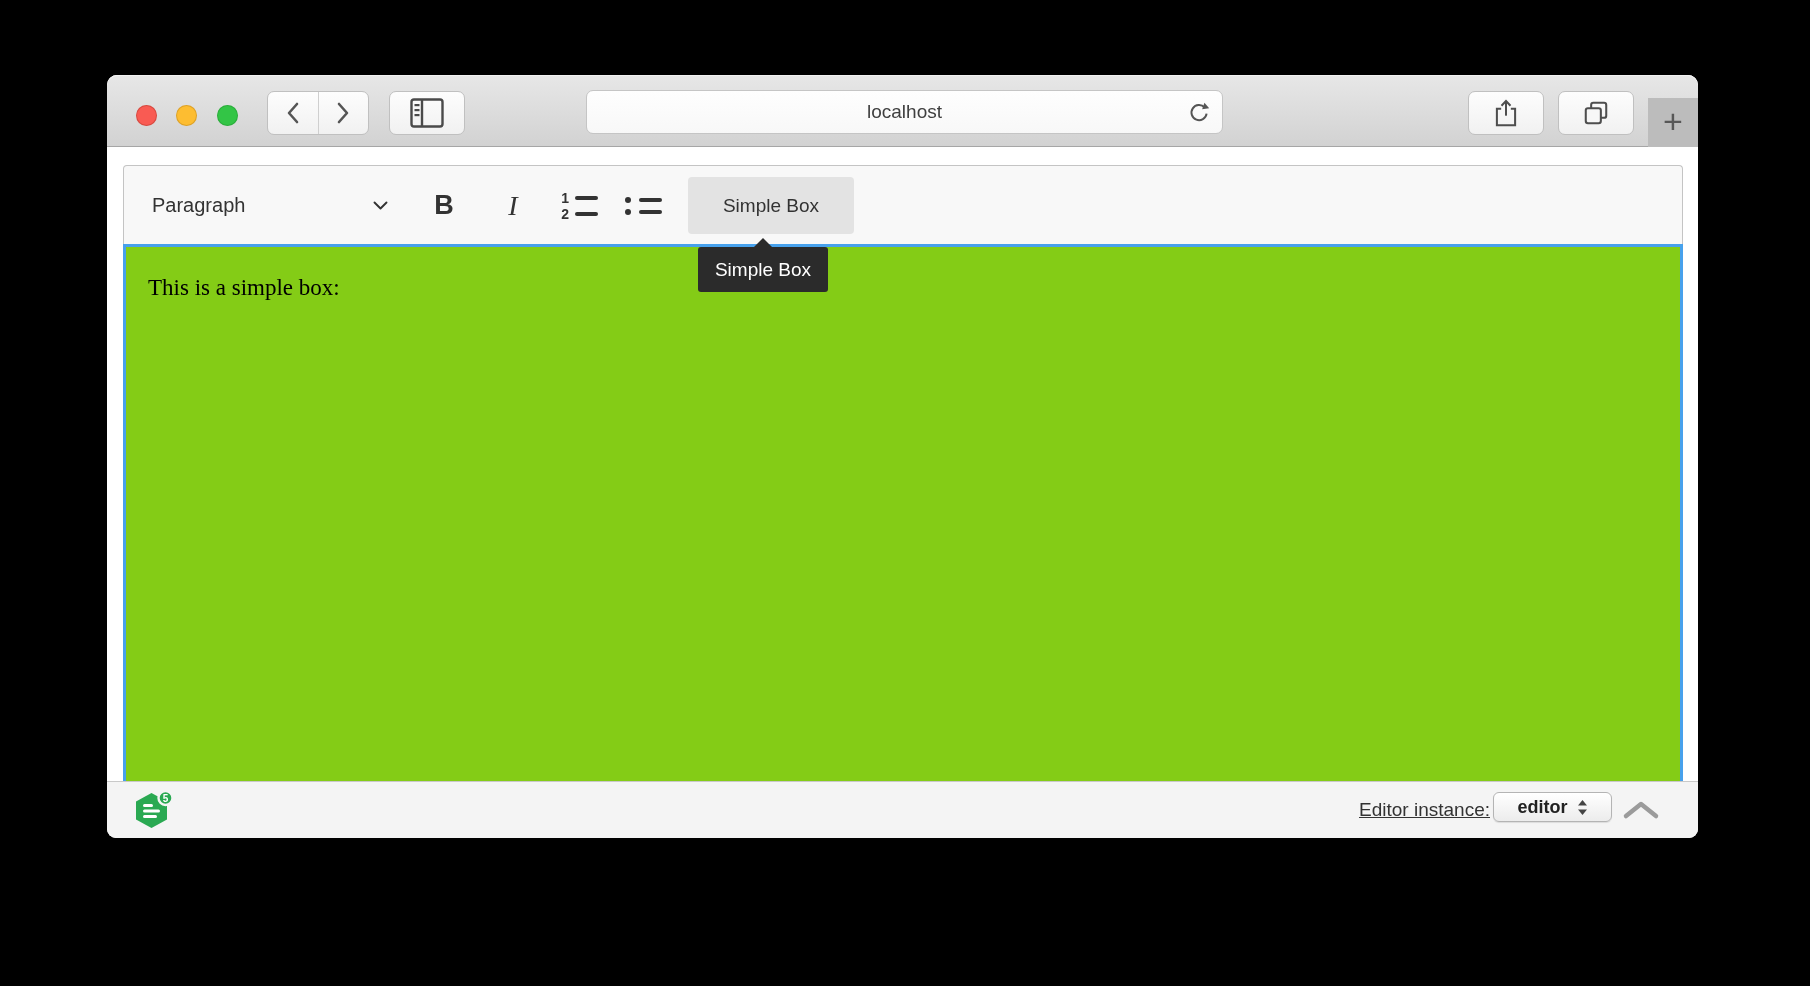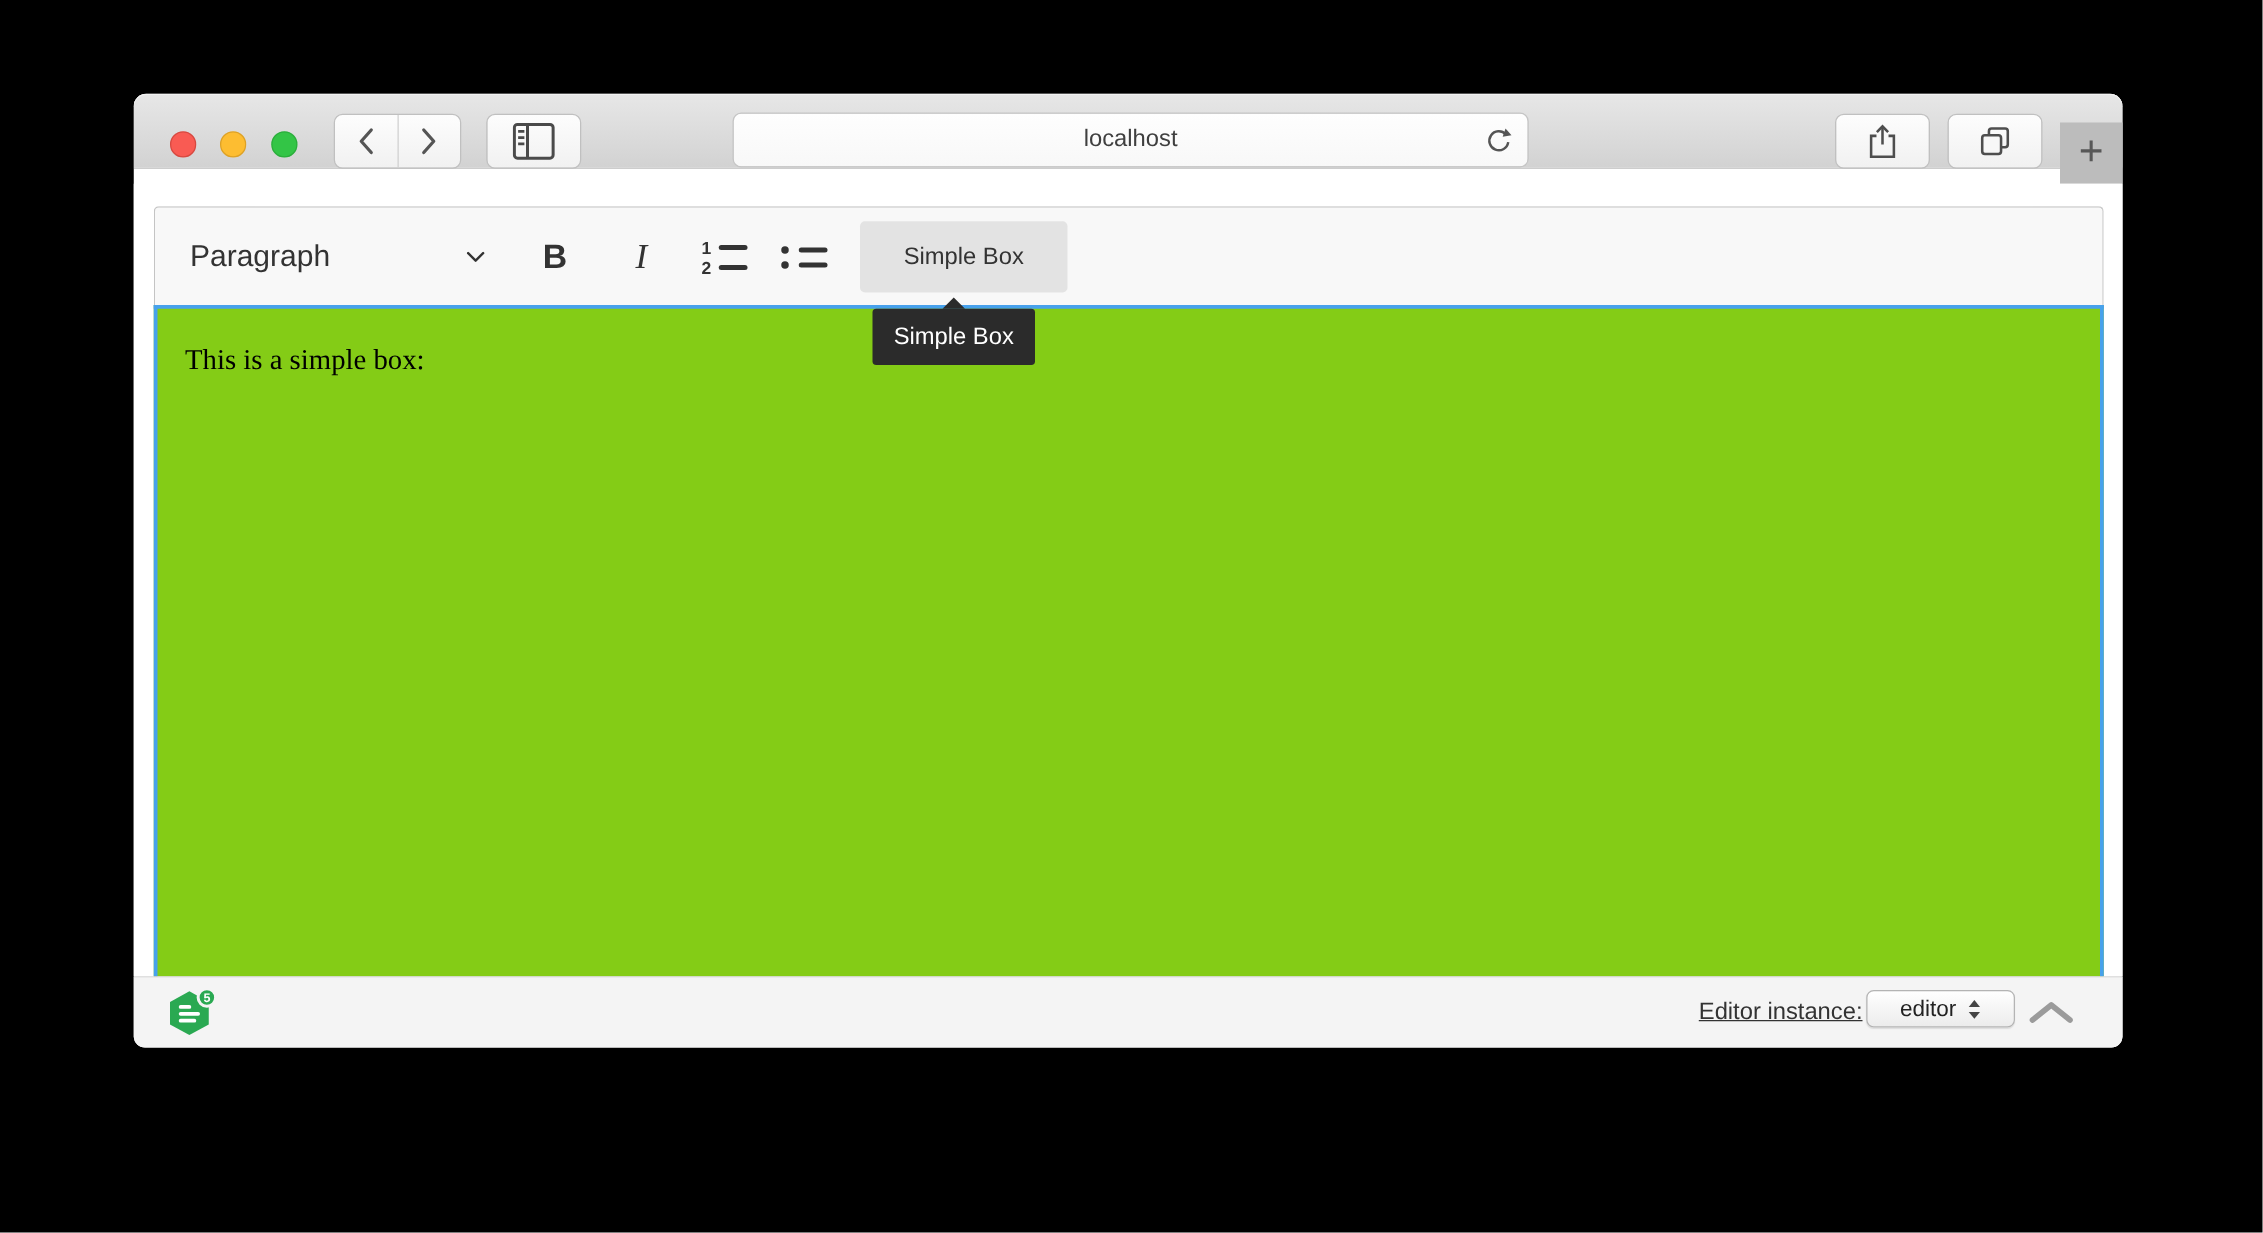--- a/index.html
+++ b/index.html
@@ -12,21 +12,21 @@
 
   
   .window{
     position:absolute;left:107px;top:75px;width:1591px;height:763px;
     background:#fff;border-radius:10px 10px 9px 9px;
     box-shadow:0 22px 60px rgba(0,0,0,.55);
   }
 
   
   .titlebar{
-    position:absolute;left:0;top:0;width:100%;height:60px;box-sizing:border-box;
+    position:absolute;left:0;top:0;width:100%;height:72px;box-sizing:border-box;
     background:linear-gradient(180deg,#e7e7e7 0%,#d2d2d2 100%);
     border-bottom:1px solid #a6a6a6;border-radius:10px 10px 0 0;
     box-shadow:inset 0 1px 0 #f2f2f2;
   }
   .tl{position:absolute;top:30px;width:21px;height:21px;border-radius:50%;cursor:pointer;}
   .tl-red{left:29px;background:#f95b53;box-shadow:inset 0 0 0 1px rgba(150,40,30,.35);}
   .tl-yellow{left:69px;background:#fdbd31;box-shadow:inset 0 0 0 1px rgba(160,110,20,.35);}
   .tl-green{left:110px;background:#33c546;box-shadow:inset 0 0 0 1px rgba(30,130,40,.35);}
 
   .chromebtn{
@@ -60,21 +60,21 @@
   
   .page{position:absolute;left:0;top:72px;right:0;bottom:57px;background:#fff;}
 
   
   .ck-toolbar{
     position:absolute;left:16px;top:18px;width:1560px;height:79px;box-sizing:border-box;
     background:#f8f8f8;border:1px solid #c4c4c4;border-bottom:none;border-radius:4px 4px 0 0;
   }
   .tb-item{position:absolute;top:11px;height:57px;display:flex;align-items:center;justify-content:center;color:#333;}
   .dropdown{left:14px;width:264px;justify-content:space-between;padding:0 14px;box-sizing:border-box;cursor:pointer;}
-  .dropdown .dd-label{font-size:24px;color:#333;}
+  .dropdown .dd-label{font-size:20px;color:#333;}
   .tb-bold{left:292px;width:56px;}
   .tb-bold span{font-size:27px;font-weight:800;font-family:"Liberation Sans","DejaVu Sans",sans-serif;}
   .tb-italic{left:362px;width:54px;}
   .tb-italic span{font-size:28px;font-style:italic;font-family:"Liberation Serif","DejaVu Serif",serif;}
   .tb-numlist{left:421px;width:68px;}
   .tb-bullist{left:487px;width:64px;}
   .icon-lists{display:flex;flex-direction:column;gap:6px;}
   .icon-lists .row{display:flex;align-items:center;gap:6px;}
   .icon-lists .digit{font-style:normal;font-size:14px;line-height:10px;font-weight:700;color:#333;width:9px;text-align:right;}
   .icon-lists .dot{width:6px;height:6px;border-radius:50%;background:#333;margin:0 2px 0 1px;}
@@ -123,21 +123,21 @@
   .footer{
     position:absolute;left:0;right:0;bottom:0;height:57px;box-sizing:border-box;
     background:#f4f4f4;border-top:1px solid #c9c9c9;border-radius:0 0 9px 9px;
   }
   .cklogo{position:absolute;left:27px;top:3px;cursor:pointer;}
   .inst-label{position:absolute;right:208px;top:0;height:56px;line-height:56px;font-size:19px;color:#333;text-decoration:underline;}
   .select{
     position:absolute;left:1386px;top:10px;width:119px;height:30px;box-sizing:border-box;
     background:linear-gradient(180deg,#ffffff,#ececec);
     border:1px solid #b4b4b4;border-radius:6px;box-shadow:0 1px 1px rgba(0,0,0,.10);
-    display:flex;align-items:center;justify-content:center;cursor:pointer;
+    display:flex;align-items:center;justify-content:center;cursor:pointer;font-weight:bold;
   }
   .select .val{font-size:18px;color:#222;margin-right:9px;}
   .collapse{position:absolute;left:1512px;top:14px;width:44px;height:28px;display:flex;align-items:center;justify-content:center;}
 
   svg{display:block;}
 </style>
 </head>
 <body>
 
 <div class="window">

